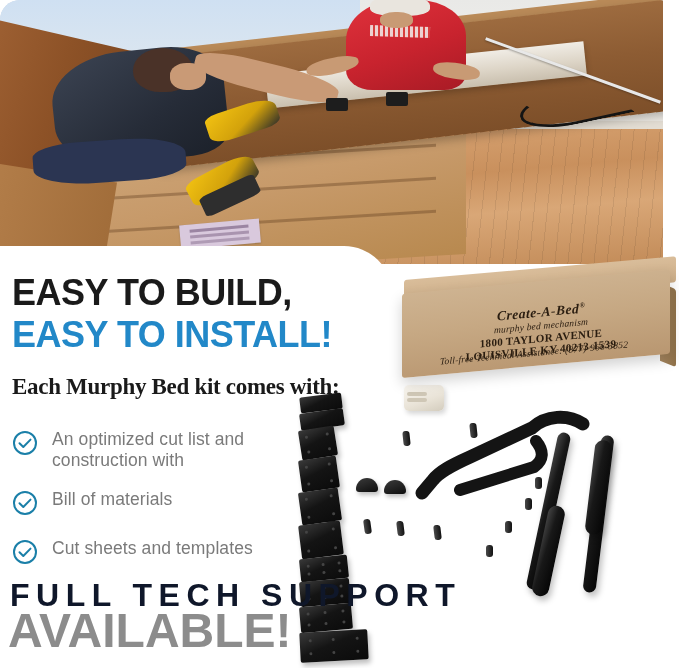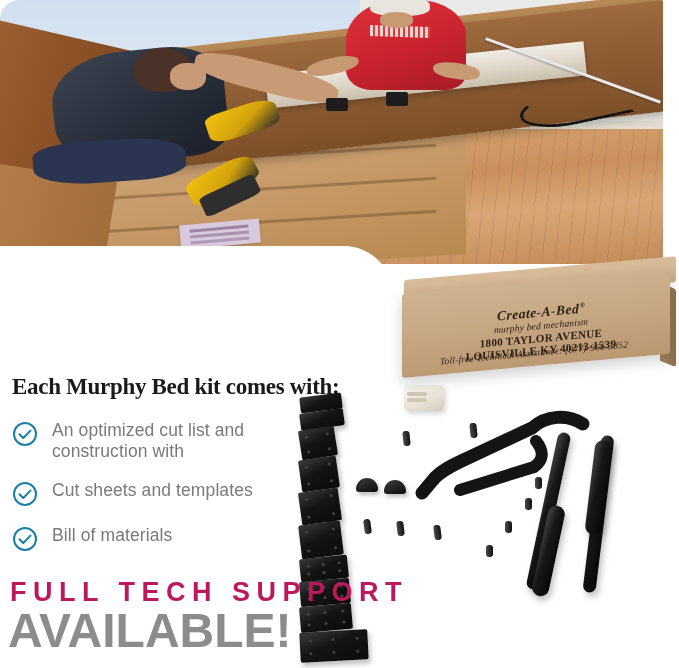--- a/index.html
+++ b/index.html
@@ -235,33 +235,33 @@
     font-size: 36px; font-weight: 700; letter-spacing: -.5px;
     color: #2288c8; line-height: 42px; white-space: nowrap;
   }
   .subhead {
     position: absolute; left: 12px; top: 374px; z-index: 8;
     font-size: 23px; font-weight: 700; color: #1a1a1a;
     letter-spacing: -.3px; white-space: nowrap; font-family: Liberation Serif, serif;
   }
 
   
-  .checklist { position: absolute; left: 12px; top: 420px; z-index: 8; width: 330px; }
+  .checklist { position: absolute; left: 12px; top: 429px; z-index: 8; width: 330px; }
   .check-item { display: flex; align-items: flex-start; margin-bottom: 18px; }
   .check-icon { flex: 0 0 auto; width: 26px; height: 26px; margin-right: 14px; margin-top: 1px; }
   .check-icon svg { display: block; }
   .check-text {
     font-size: 17.5px; color: #7a7a7a; line-height: 21px;
     font-weight: 400; letter-spacing: .1px;
   }
 
   
   .slogan1 {
     position: absolute; left: 10px; top: 577px; z-index: 9;
-    font-size: 27px; font-weight: 700; color: #be185d;
+    font-size: 32px; font-weight: 700; color: #0f172a;
     letter-spacing: 6.5px; white-space: nowrap;
   }
   .slogan2 {
     position: absolute; left: 8px; top: 604px; z-index: 9;
     font-size: 48px; font-weight: 700; color: #8c8c8c;
     letter-spacing: 0px; line-height: 54px; white-space: nowrap;
   }
 
   
   .box-wrap { position: absolute; left: 398px; top: 278px; width: 280px; height: 120px; z-index: 6; }
@@ -522,53 +522,57 @@
     <div class="stud" style="left:186px;top:150px;height:12px;"></div>
 
     <div class="piston" style="left:242px;top:36px;width:13px;height:160px;transform:rotate(12deg);"></div>
     <div class="piston" style="left:240px;top:110px;width:17px;height:92px;transform:rotate(12deg);border-radius:9px;"></div>
     <div class="piston" style="left:292px;top:40px;width:13px;height:158px;transform:rotate(7deg);"></div>
     <div class="piston" style="left:290px;top:45px;width:17px;height:95px;transform:rotate(7deg);border-radius:9px;"></div>
   </div>
 
   <div class="white-bottom"></div>
 
+  <div class="headline-wrap">
+    <div class="h-line1">EASY TO BUILD,</div>
+    <div class="h-line2">EASY TO INSTALL!</div>
+  </div>
 
   <div class="subhead">Each Murphy Bed kit comes with:</div>
 
   <div class="checklist">
 
     <div class="check-item">
       <span class="check-icon">
         <svg width="26" height="26" viewBox="0 0 26 26">
           <circle cx="13" cy="13" r="11" fill="none" stroke="#1a7fa8" stroke-width="2"></circle>
           <path d="M 7.5 13.2 L 11.3 17 L 18.5 9.6" fill="none" stroke="#1a7fa8" stroke-width="2" stroke-linecap="round" stroke-linejoin="round"></path>
         </svg>
       </span>
       <span class="check-text"><span>An optimized cut list and</span><br><span>construction with</span></span>
     </div>
 
+    <div class="check-item" style="margin-bottom:22px">
+      <span class="check-icon">
+        <svg width="26" height="26" viewBox="0 0 26 26">
+          <circle cx="13" cy="13" r="11" fill="none" stroke="#1a7fa8" stroke-width="2"></circle>
+          <path d="M 7.5 13.2 L 11.3 17 L 18.5 9.6" fill="none" stroke="#1a7fa8" stroke-width="2" stroke-linecap="round" stroke-linejoin="round"></path>
+        </svg>
+      </span>
+      <span class="check-text">Bill of materials</span>
+    </div>
+
     <div class="check-item">
       <span class="check-icon">
         <svg width="26" height="26" viewBox="0 0 26 26">
           <circle cx="13" cy="13" r="11" fill="none" stroke="#1a7fa8" stroke-width="2"></circle>
           <path d="M 7.5 13.2 L 11.3 17 L 18.5 9.6" fill="none" stroke="#1a7fa8" stroke-width="2" stroke-linecap="round" stroke-linejoin="round"></path>
         </svg>
       </span>
       <span class="check-text">Cut sheets and templates</span>
     </div>
 
-    <div class="check-item" style="margin-bottom:22px">
-      <span class="check-icon">
-        <svg width="26" height="26" viewBox="0 0 26 26">
-          <circle cx="13" cy="13" r="11" fill="none" stroke="#1a7fa8" stroke-width="2"></circle>
-          <path d="M 7.5 13.2 L 11.3 17 L 18.5 9.6" fill="none" stroke="#1a7fa8" stroke-width="2" stroke-linecap="round" stroke-linejoin="round"></path>
-        </svg>
-      </span>
-      <span class="check-text">Bill of materials</span>
-    </div>
-
   </div>
 
   <div class="slogan1">FULL TECH SUPPORT</div>
   <div class="slogan2">AVAILABLE!</div>
 
 </div>
 
 </body></html>

